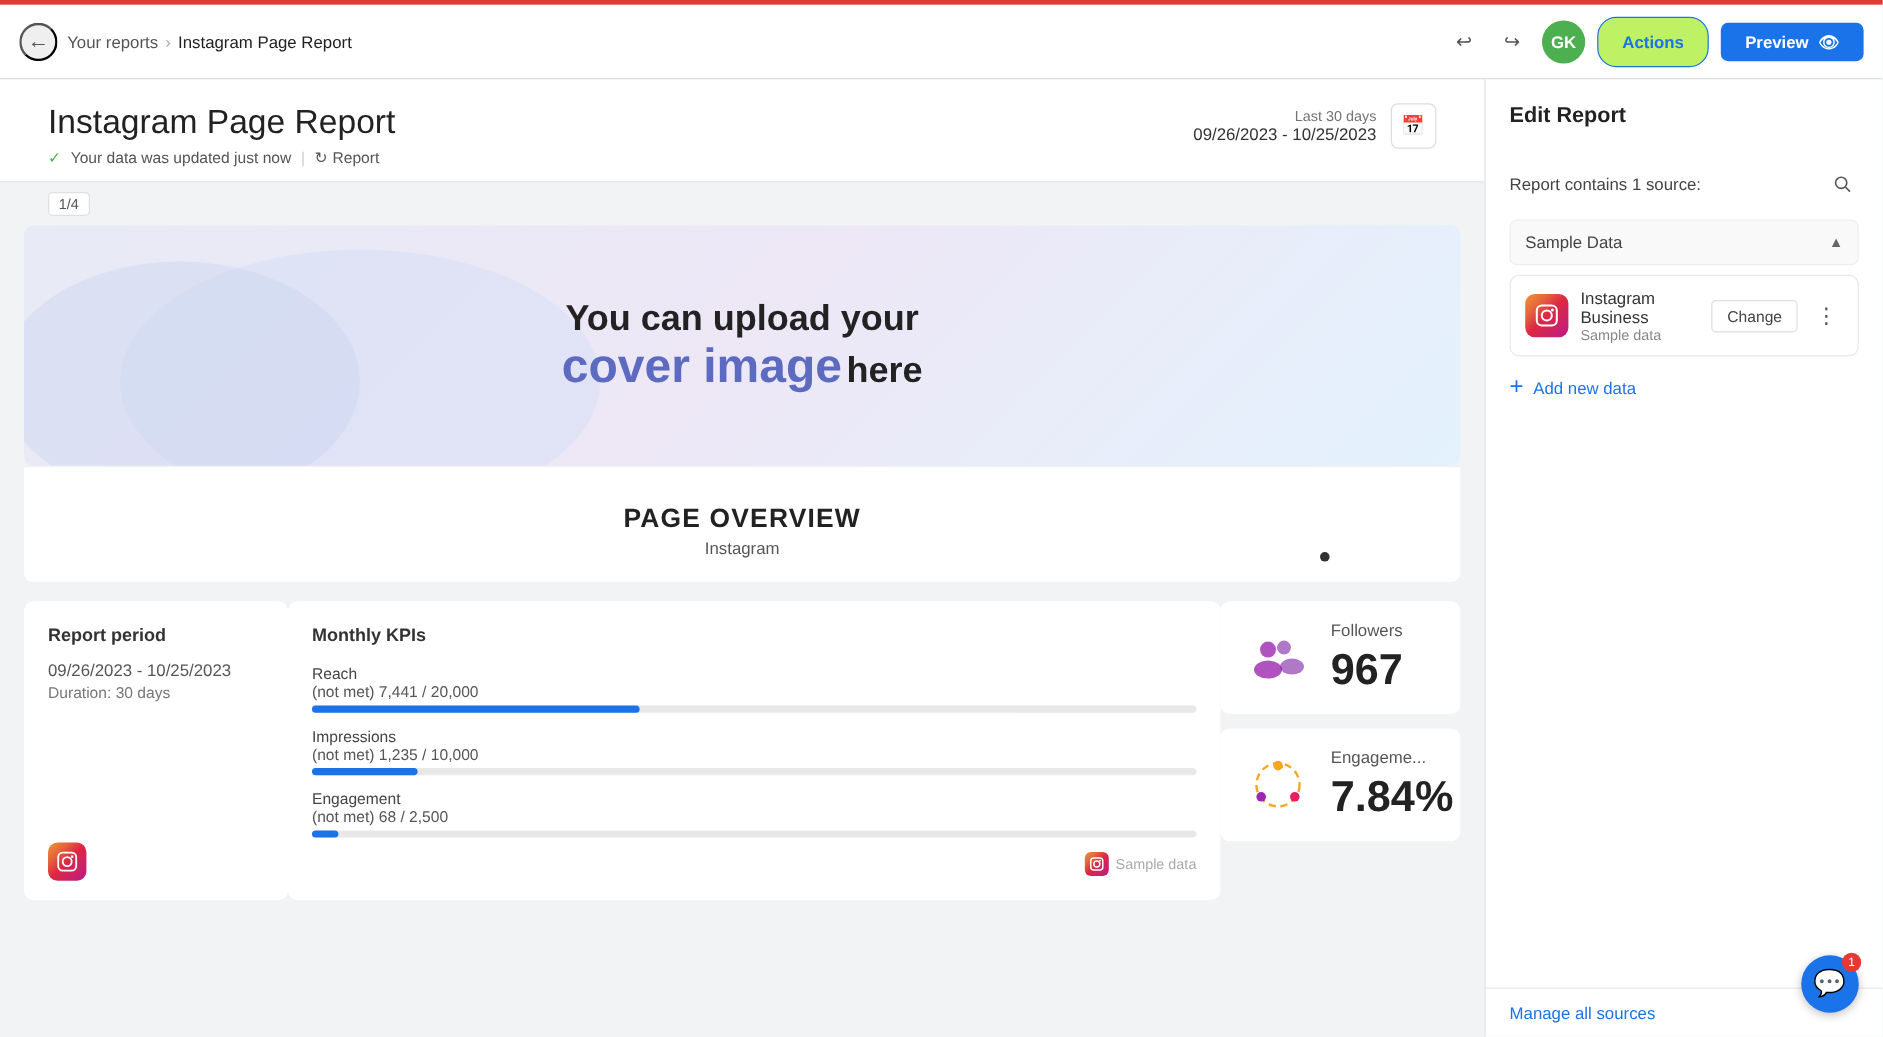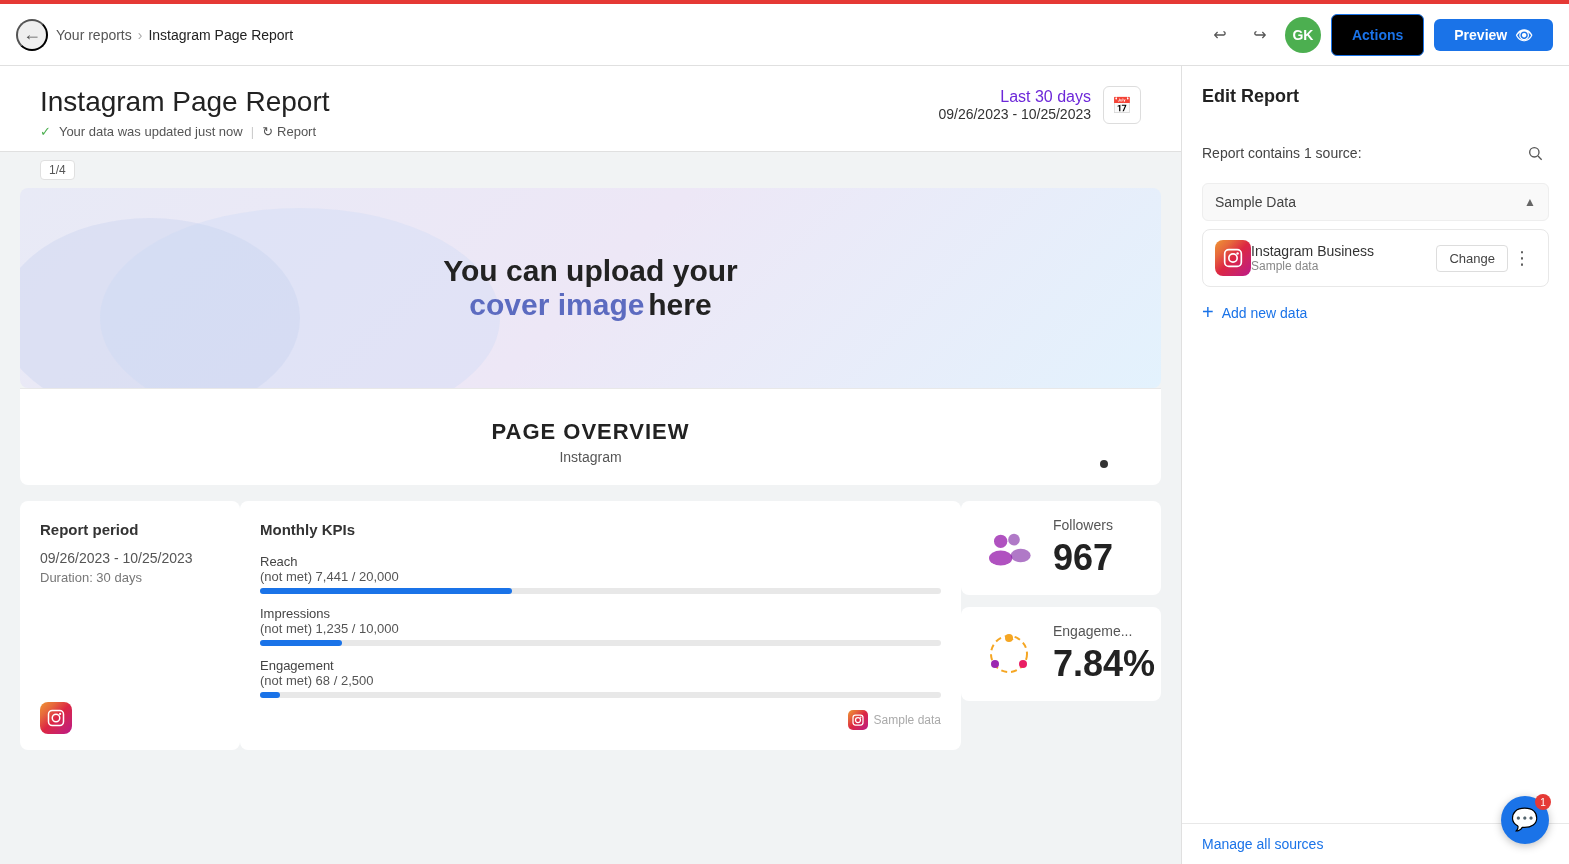--- a/index.html
+++ b/index.html
@@ -18,21 +18,21 @@
     }
     .topbar-left { display: flex; align-items: center; gap: 8px; flex: 1; }
     .back-btn { width: 32px; height: 32px; display: flex; align-items: center; justify-content: center; cursor: pointer; color: #555; font-size: 18px; border-radius: 50%; }
     .breadcrumb { display: flex; align-items: center; gap: 6px; font-size: 14px; color: #555; }
     .breadcrumb-link { color: #555; text-decoration: none; }
     .breadcrumb-sep { color: #aaa; }
     .breadcrumb-current { color: #222; font-weight: 500; }
     .topbar-right { display: flex; align-items: center; gap: 10px; }
     .undo-btn, .redo-btn { width: 30px; height: 30px; border: none; background: none; cursor: pointer; color: #555; font-size: 16px; display: flex; align-items: center; justify-content: center; border-radius: 4px; }
     .avatar-btn { width: 36px; height: 36px; border-radius: 50%; background: #4caf50; display: flex; align-items: center; justify-content: center; cursor: pointer; color: white; font-size: 14px; font-weight: bold; }
-    .actions-btn { border: 1.5px solid #1a73e8; background: #000000; color: #1a73e8; padding: 12px 20px; border-radius: 6px; font-size: 14px; font-weight: 600; cursor: pointer; }
+    .actions-btn { border: 1.5px solid #1a73e8; background: #bef264; color: #1a73e8; padding: 12px 20px; border-radius: 16px; font-size: 14px; font-weight: 600; cursor: pointer; }
     .preview-btn { background: #1a73e8; color: #fff; border: none; padding: 8px 20px; border-radius: 6px; font-size: 14px; font-weight: 600; cursor: pointer; display: flex; align-items: center; gap: 8px; }
 
     
     .top-accent { height: 4px; background: #e53935; width: 100%; }
 
     
     .main-layout { display: flex; height: calc(864px - 66px); }
 
     
     .content-area { flex: 1; overflow-y: auto; background: #f1f3f4; padding: 0; }
@@ -40,21 +40,21 @@
     
     .report-header { background: #fff; padding: 20px 40px 12px 40px; display: flex; align-items: flex-start; justify-content: space-between; border-bottom: 1px solid #e0e0e0; }
     .report-title-section {}
     .report-title { font-size: 28px; font-weight: 400; color: #222; margin-bottom: 6px; }
     .report-subtitle { display: flex; align-items: center; gap: 8px; font-size: 13px; color: #555; }
     .check-icon { color: #4caf50; font-size: 13px; }
     .refresh-link { display: flex; align-items: center; gap: 4px; color: #555; cursor: pointer; text-decoration: none; }
     .pipe { color: #ccc; }
     .date-range-section { display: flex; align-items: center; gap: 12px; }
     .date-range-text { text-align: right; }
-    .date-label { font-size: 16px; color: #6d28d9; }
+    .date-label { font-size: 12px; color: #737373; }
     .date-value { font-size: 14px; font-weight: 500; color: #333; }
     .calendar-btn { width: 38px; height: 38px; border: 1.5px solid #ddd; border-radius: 6px; display: flex; align-items: center; justify-content: center; cursor: pointer; background: #fff; color: #555; font-size: 16px; }
 
     
     .page-indicator-row { padding: 8px 0 0 40px; }
     .page-indicator { display: inline-block; background: #fff; border: 1px solid #e0e0e0; border-radius: 4px; padding: 2px 8px; font-size: 12px; color: #555; }
 
     
     .cover-section {
       margin: 8px 20px 0 20px;
@@ -82,21 +82,21 @@
       position: absolute;
       bottom: -40px;
       left: 80px;
       width: 400px;
       height: 220px;
       background: rgba(200, 215, 245, 0.3);
       border-radius: 50%;
     }
     .cover-text { text-align: center; z-index: 2; }
     .cover-main { font-size: 30px; font-weight: 700; color: #222; }
-    .cover-link { color: #5c6bc0; font-size: 30px; font-weight: 700; }
+    .cover-link { color: #5c6bc0; font-size: 40px; font-weight: 700; }
     .cover-rest { font-size: 30px; font-weight: 700; color: #222; }
 
     
     .page-overview-section { margin: 0 20px; background: #fff; padding: 30px 20px 20px 20px; border-radius: 0 0 8px 8px; border-top: 1px solid #e8e8e8; }
     .page-overview-title { text-align: center; font-size: 22px; font-weight: 700; letter-spacing: 1px; color: #222; margin-bottom: 4px; }
     .page-overview-subtitle { text-align: center; font-size: 14px; color: #555; }
 
     
     .cards-row { display: flex; gap: 0; margin: 16px 20px 0 20px; }
 
@@ -126,37 +126,37 @@
     .metric-card { background: #fff; border-radius: 8px; padding: 16px 20px; display: flex; align-items: center; gap: 16px; }
     .metric-icon { width: 56px; height: 56px; display: flex; align-items: center; justify-content: center; flex-shrink: 0; }
     .metric-info { }
     .metric-label { font-size: 14px; color: #555; margin-bottom: 4px; }
     .metric-value { font-size: 36px; font-weight: 700; color: #222; }
 
     
     .followers-icon svg { width: 52px; height: 40px; }
 
     
-    .right-panel { width: 388px; background: #fff; border-left: 1px solid #e0e0e0; display: flex; flex-direction: column; flex-shrink: 0; }
+    .right-panel { width: 332px; background: #fff; border-left: 1px solid #e0e0e0; display: flex; flex-direction: column; flex-shrink: 0; }
     .right-panel-header { padding: 20px 20px 0 20px; }
     .edit-report-title { font-size: 18px; font-weight: 600; color: #222; margin-bottom: 16px; }
     .panel-tabs { display: flex; border-bottom: 2px solid #e0e0e0; }
     .panel-tab { flex: 1; text-align: center; padding: 10px 0; font-size: 14px; color: #555; cursor: pointer; border-bottom: 3px solid transparent; margin-bottom: -2px; }
     .panel-tab.active { color: #1a73e8; border-bottom: 3px solid #1a73e8; font-weight: 600; }
     .right-panel-body { padding: 16px 20px; flex: 1; overflow-y: auto; }
     .sources-count { font-size: 14px; color: #444; margin-bottom: 16px; display: flex; justify-content: space-between; align-items: center; }
     .search-icon-btn { width: 28px; height: 28px; border: none; background: none; cursor: pointer; color: #555; font-size: 16px; display: flex; align-items: center; justify-content: center; }
 
     
     .accordion-header { display: flex; align-items: center; justify-content: space-between; padding: 10px 12px; background: #f9f9f9; border-radius: 6px; cursor: pointer; margin-bottom: 8px; border: 1px solid #eee; }
     .accordion-label { font-size: 14px; color: #444; font-weight: 500; }
     .accordion-arrow { font-size: 12px; color: #666; }
 
     
-    .source-item { display: flex; align-items: center; padding: 10px 12px; border: 1px solid #e8e8e8; border-radius: 8px; margin-bottom: 8px; }
+    .source-item { display: flex; align-items: center; gap: 10px; padding: 10px 12px; border: 1px solid #e8e8e8; border-radius: 8px; margin-bottom: 8px; }
     .source-icon { width: 36px; height: 36px; border-radius: 8px; background: linear-gradient(135deg, #f09433 0%, #e6683c 25%, #dc2743 50%, #cc2366 75%, #bc1888 100%); display: flex; align-items: center; justify-content: center; color: white; font-size: 18px; flex-shrink: 0; }
     .source-info { flex: 1; }
     .source-name { font-size: 14px; font-weight: 500; color: #333; }
     .source-type { font-size: 12px; color: #888; }
     .change-btn { border: 1px solid #ddd; background: #fff; color: #444; padding: 5px 12px; border-radius: 4px; font-size: 13px; cursor: pointer; }
     .more-btn { width: 28px; height: 28px; border: none; background: none; cursor: pointer; color: #555; font-size: 18px; display: flex; align-items: center; justify-content: center; }
 
     
     .add-data-btn { display: flex; align-items: center; gap: 8px; color: #1a73e8; background: none; border: none; font-size: 14px; cursor: pointer; padding: 6px 0; margin-top: 4px; }
     .plus-icon { font-size: 20px; font-weight: 300; }

